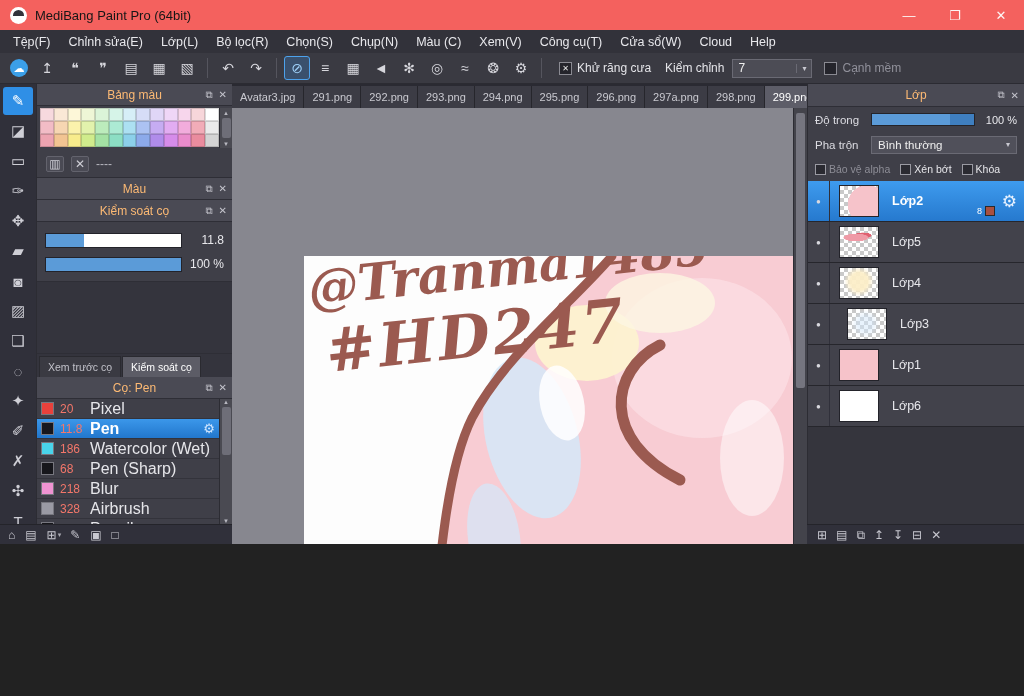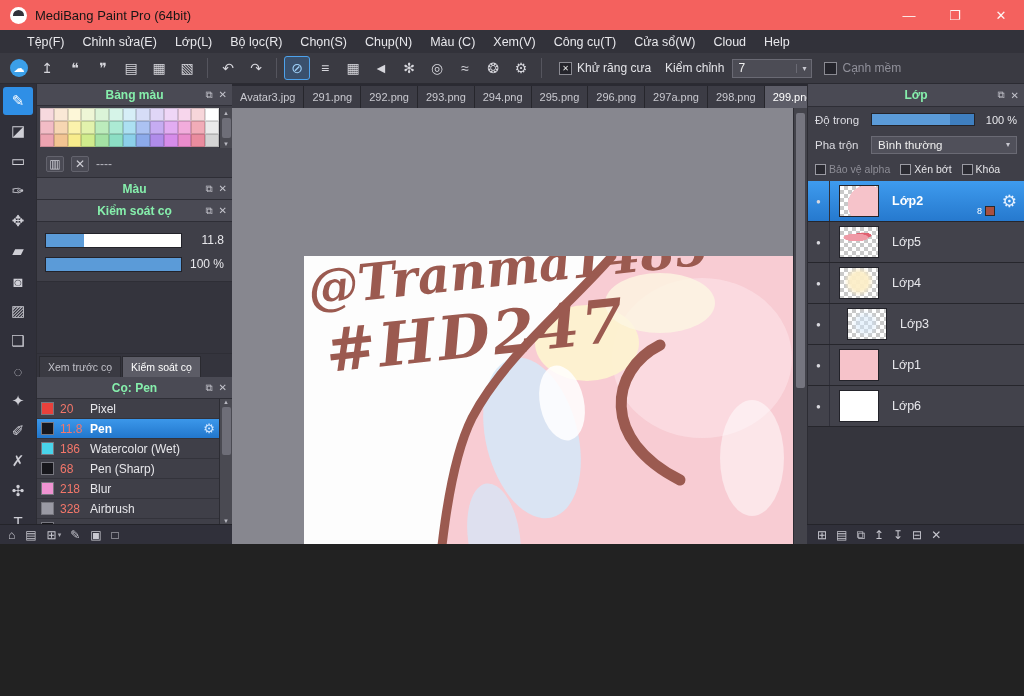--- a/index.html
+++ b/index.html
@@ -9,21 +9,21 @@
 
   
   .titlebar{position:absolute;left:0;top:0;width:100%;height:30px;background:#f4615e;display:flex;align-items:center;}
   .logo{width:17px;height:17px;border-radius:50%;background:#fff;margin:0 8px 0 10px;position:relative;overflow:hidden;}
   .logo::after{content:"";position:absolute;left:3px;top:3px;width:11px;height:11px;border-radius:50%;background:#33333b;clip-path:polygon(0 0,100% 0,100% 60%,0 60%);}
   .title{color:#161616;font-size:13px;}
   .winbtns{margin-left:auto;display:flex;height:100%;}
   .winbtn{width:46px;height:100%;display:flex;align-items:center;justify-content:center;color:#fdf6f5;font-size:13px;}
 
   
-  .menubar{position:absolute;left:0;top:30px;width:100%;height:23px;background:#32323a;display:flex;align-items:stretch;padding-left:18px;}
+  .menubar{position:absolute;left:0;top:30px;width:100%;height:23px;background:#32323a;display:flex;align-items:stretch;padding-left:4px;}
   .menu-item{padding:0 9px;display:flex;align-items:center;font-size:12.5px;color:#e8e8ec;}
 
   
   .toolbar{position:absolute;left:0;top:53px;width:100%;height:31px;background:#3a3a42;border-bottom:1px solid #2b2b32;display:flex;align-items:center;padding-left:6px;gap:2px;}
   .tb-btn{width:26px;height:24px;display:flex;align-items:center;justify-content:center;color:#d6d6dc;font-size:14px;border-radius:3px;}
   .tb-btn.selected{border:1px solid #4da2ec;background:rgba(61,140,220,.28);color:#9fd0f8;}
   .tb-btn.accent .glyph{width:18px;height:18px;border-radius:50%;background:#3b9fe8;color:#fff;font-size:11px;display:flex;align-items:center;justify-content:center;}
   .tb-sep{width:1px;height:20px;background:#55555e;margin:0 5px;}
   .tb-check{display:flex;align-items:center;gap:5px;margin-left:10px;font-size:12px;color:#e4e4e8;white-space:nowrap;}
   .tb-check.disabled{color:#90909a;align-items:center;}
@@ -34,21 +34,21 @@
   .dropdown .arrow{margin-left:auto;font-size:8px;color:#c8c8d0;border-left:1px solid #6a6a74;padding-left:5px;}
 
   
   .toolcol{position:absolute;left:0;top:84px;width:36px;bottom:20px;background:#30303a;display:flex;flex-direction:column;align-items:center;padding-top:3px;}
   .tool{width:30px;height:28px;margin-bottom:2px;display:flex;align-items:center;justify-content:center;font-size:15px;color:#cfcfd6;border-radius:3px;flex:0 0 auto;}
   .tool.selected{background:#2f8fe6;color:#fff;}
 
   
   .left-panels{position:absolute;left:36px;top:84px;width:196px;bottom:20px;background:#3f3f48;border-left:1px solid #2c2c33;display:flex;flex-direction:column;}
   .panel-header{height:22px;flex:0 0 22px;background:#4a4a54;border-bottom:1px solid #2e2e36;display:flex;align-items:center;position:relative;}
-  .panel-title{flex:1;text-align:center;font-size:12px;color:#86efac;font-weight:bold;}
+  .panel-title{flex:1;text-align:center;font-size:12px;color:#fdba74;}
   .panel-icons{position:absolute;right:5px;top:0;bottom:0;display:flex;align-items:center;gap:6px;font-size:10px;color:#c4c4cc;}
   .panel-icons span{cursor:default;}
 
   .palette-body{flex:0 0 44px;display:flex;padding:2px 0 2px 3px;}
   .swatch-grid{flex:1;display:grid;grid-template-columns:repeat(13,1fr);grid-auto-rows:13px;gap:0;}
   .swatch{border:1px solid rgba(0,0,0,.15);}
   .mini-scroll{width:13px;background:#4a4a52;border-left:1px solid #2c2c33;display:flex;flex-direction:column;align-items:center;}
   .mini-scroll .sarrow{font-size:6px;color:#b8b8c0;height:9px;display:flex;align-items:center;}
   .mini-scroll .sthumb{flex:1;width:9px;background:#6e6e78;border-radius:2px;margin:1px 0;}
   .palette-footer{flex:0 0 28px;display:flex;align-items:center;gap:7px;padding-left:9px;border-bottom:1px solid #2e2e36;}
@@ -81,21 +81,21 @@
   .ptabs{flex:0 0 23px;display:flex;align-items:flex-end;padding-left:2px;gap:1px;background:#34343d;}
   .ptab{height:21px;padding:0 8px;display:flex;align-items:center;font-size:10.5px;background:#3a3a42;color:#c2c2ca;border:1px solid #2a2a30;border-bottom:none;}
   .ptab.active{background:#5c5c66;color:#fff;}
 
   .brush-list{flex:1;position:relative;background:#35353d;}
   .brush-rows{position:absolute;left:0;top:0;right:13px;}
   .brush-row{height:20px;display:flex;align-items:center;padding-left:4px;background:#3f3f48;border-bottom:1px solid #33333b;}
   .brush-row.selected{background:linear-gradient(#3b97ea,#2277cc);}
   .brush-swatch{width:13px;height:13px;border:1px solid #77777f;flex:0 0 13px;}
   .brush-size{width:36px;padding-left:6px;color:#f4776a;font-size:12px;}
-  .brush-name{flex:1;font-size:12px;color:#e6e6ea;white-space:nowrap;overflow:hidden;}
+  .brush-name{flex:1;font-size:16px;color:#e6e6ea;white-space:nowrap;overflow:hidden;}
   .brush-row.selected .brush-name{color:#fff;font-weight:bold;}
   .brush-gear{display:none;margin-right:4px;color:#cfe6ff;font-size:13px;}
   .brush-row.selected .brush-gear{display:block;}
   .brush-scroll{position:absolute;right:0;top:0;bottom:0;width:13px;background:#4a4a52;border-left:1px solid #2c2c33;display:flex;flex-direction:column;align-items:center;}
   .brush-scroll .sthumb{width:9px;height:48px;background:#6e6e78;border-radius:2px;margin-top:2px;}
 
   
   .bottombar-left{position:absolute;left:0;bottom:0;width:232px;height:20px;background:#30303a;border-top:1px solid #24242a;display:flex;align-items:center;gap:9px;padding-left:8px;}
   .bb-btn{display:flex;align-items:center;color:#c8c8d0;font-size:12px;gap:1px;}
   .bb-btn .arrow{font-size:7px;color:#a8a8b0;}

